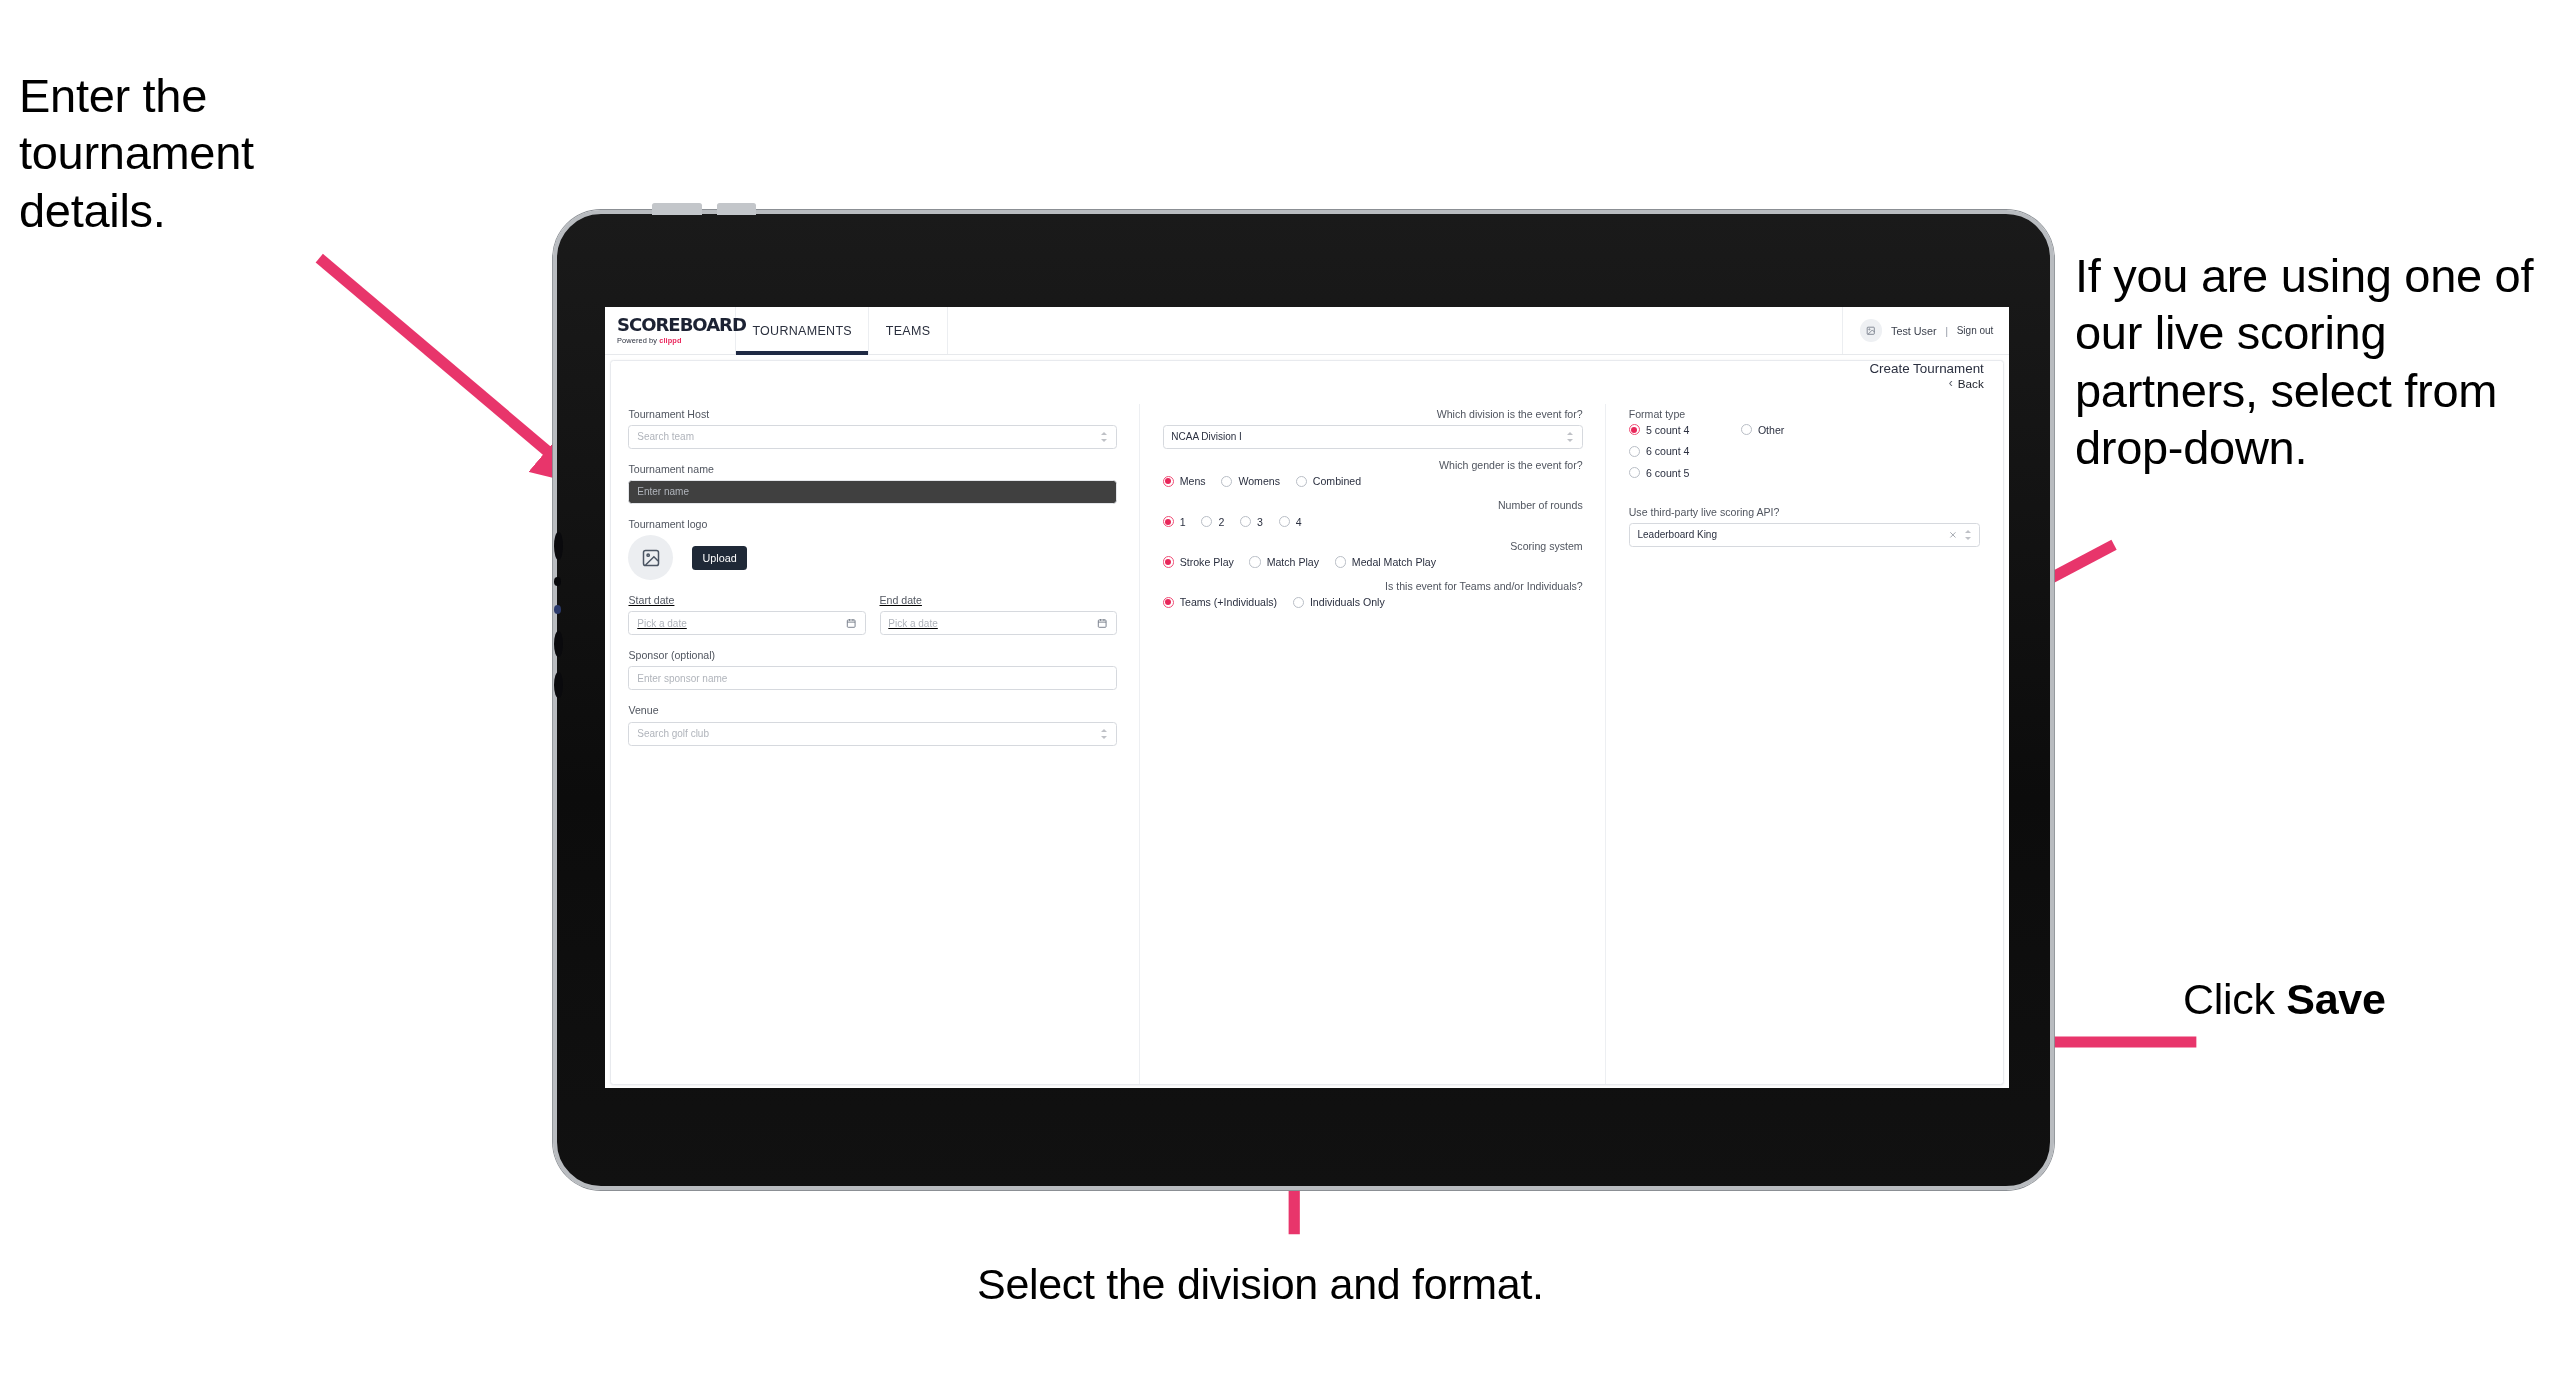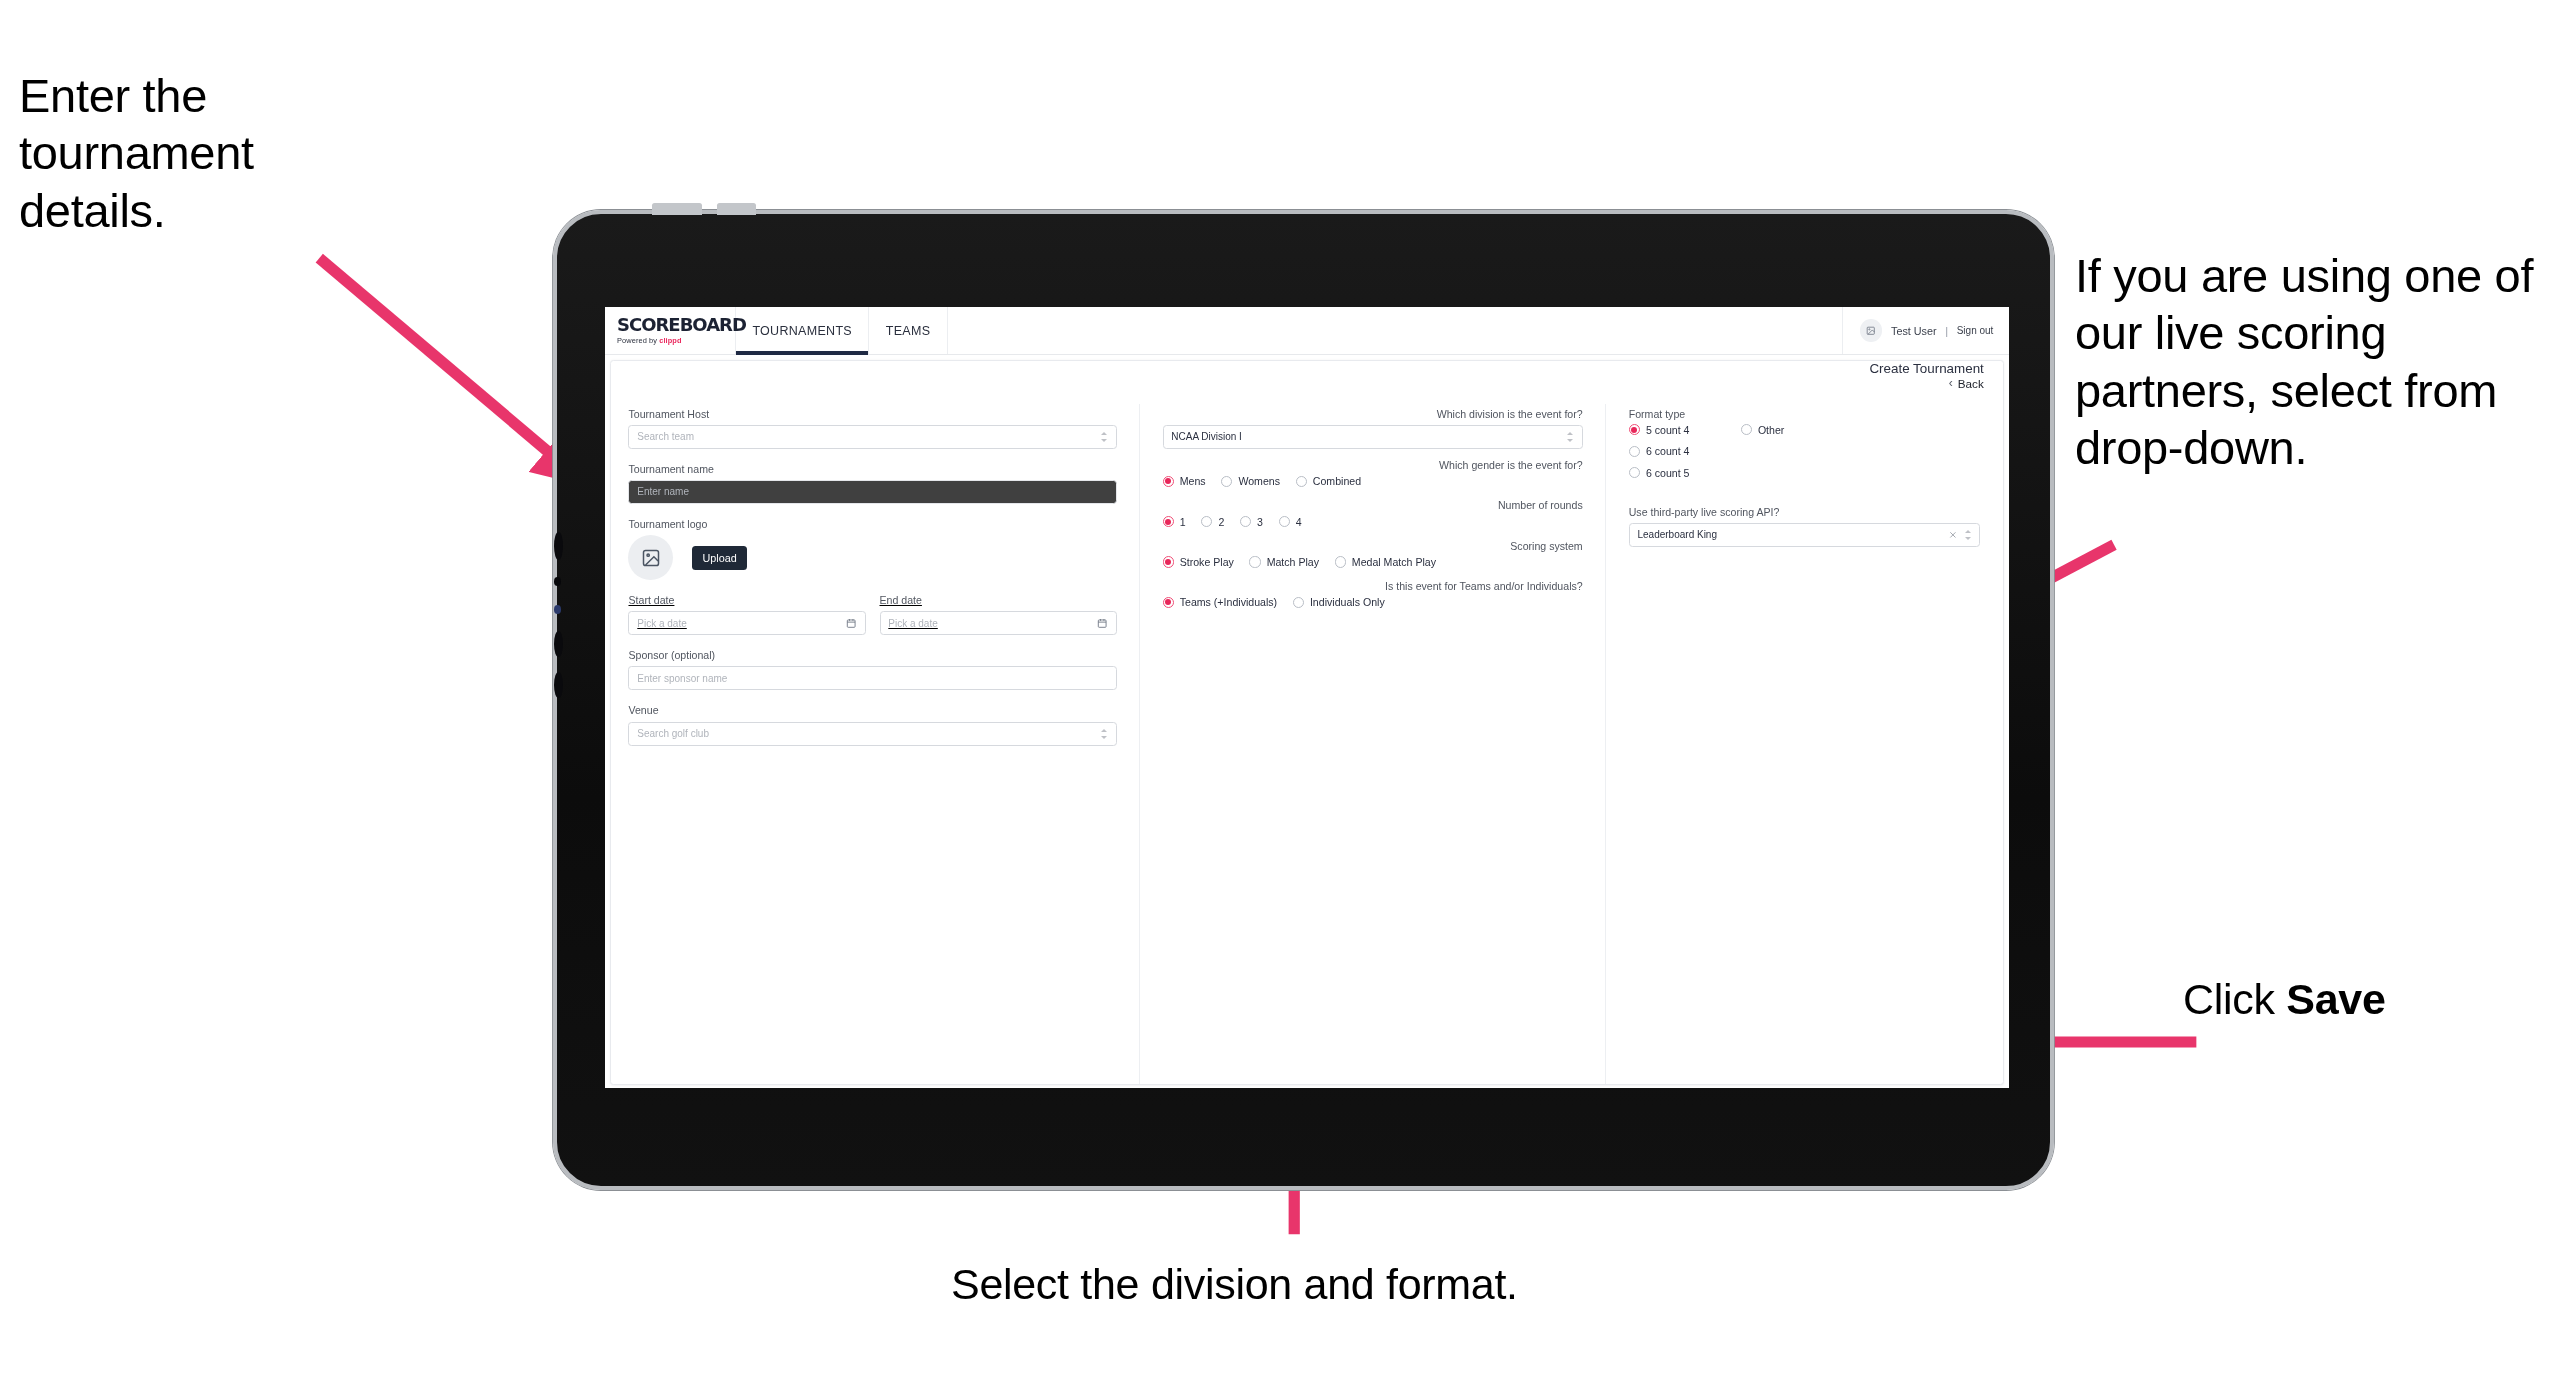--- a/index.html
+++ b/index.html
@@ -16,21 +16,21 @@
     color: #000;
     font-size: 47px;
     line-height: 1.22;
     font-weight: 400;
     letter-spacing: -0.3px;
   }
   #annot-left  { left: 19px;  top: 67px;  width: 363px; }
   #annot-right { left: 2075px; top: 247px; width: 484px; }
   #annot-save  { left: 2183px; top: 973px; width: 372px; font-size: 43px; white-space: nowrap;}
   #annot-save b { font-weight: 700; }
-  #annot-bottom{ left: 951px; top: 1258px; width: 847px; font-size: 43px; white-space: nowrap;}
+  #annot-bottom{ left: 977px; top: 1258px; width: 847px; font-size: 43px; white-space: nowrap;}
 
   .arrow { position: absolute; }
 
   
   #tablet {
     position: absolute;
     left: 553px; top: 210px;
     width: 1501px; height: 980px;
     background: linear-gradient(180deg,#1a1a1a 0%,#0c0c0c 60%,#111 100%);
     border-radius: 48px;

